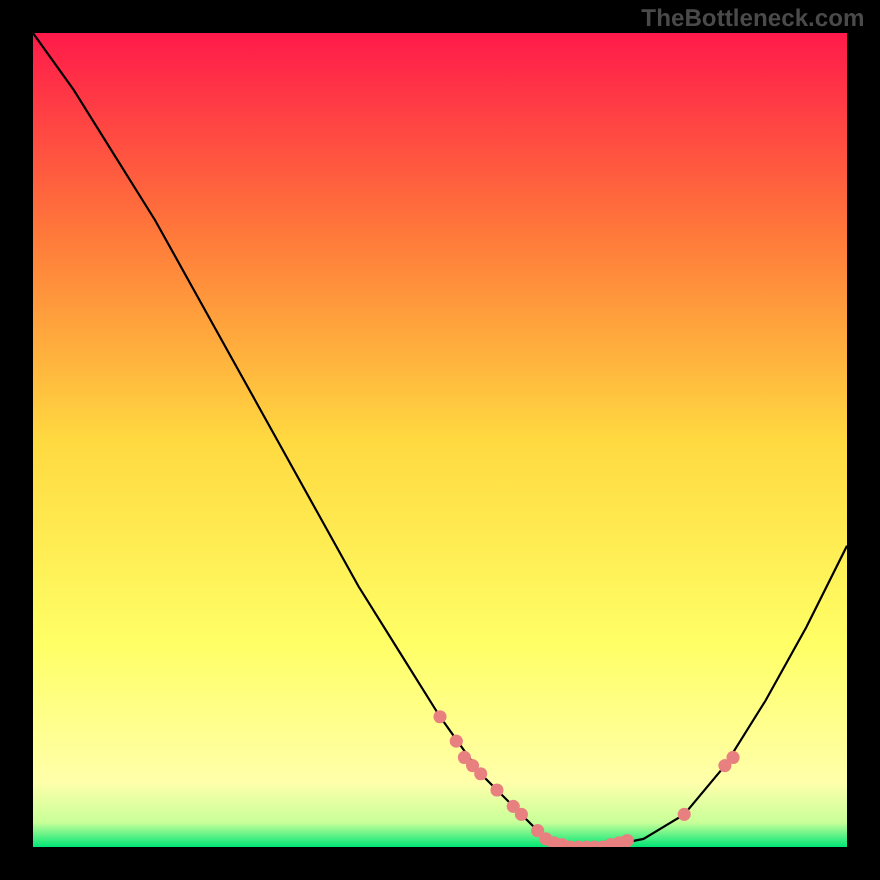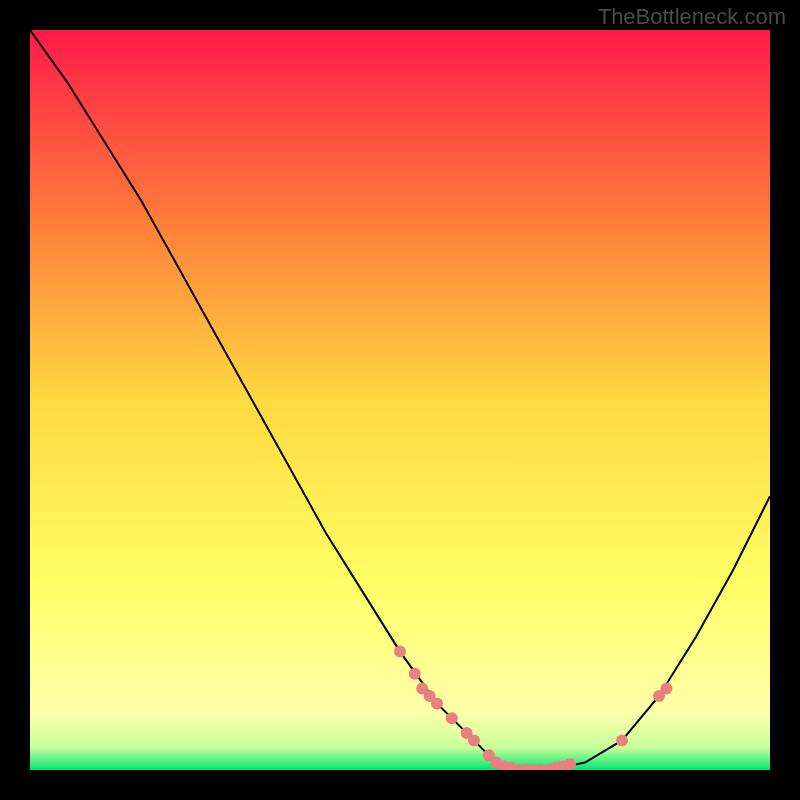--- a/index.html
+++ b/index.html
@@ -9,21 +9,21 @@
     background: #000;
     position: relative;
     font-family: Arial, sans-serif;
   }
   .watermark {
     position: absolute;
     top: 4px;
     right: 14px;
     color: #4a4a4a;
     font-size: 22px;
-    font-weight: normal;
+    font-weight: bold;
     z-index: 10;
   }
   .plot-area {
     position: absolute;
     top: 30px;
     left: 30px;
     width: 740px;
     height: 740px;
     overflow: hidden;
   }

